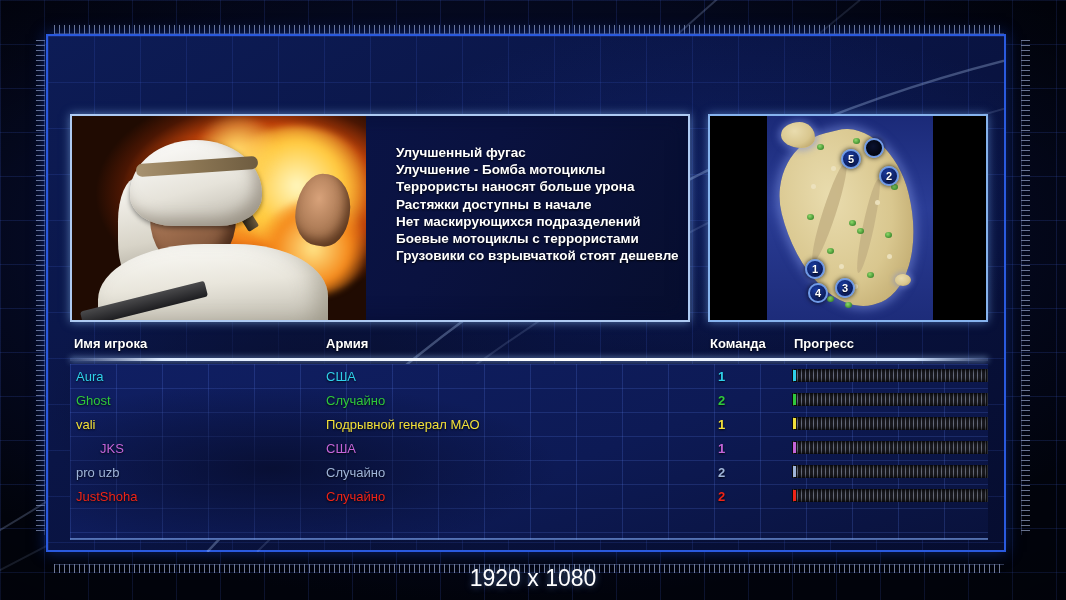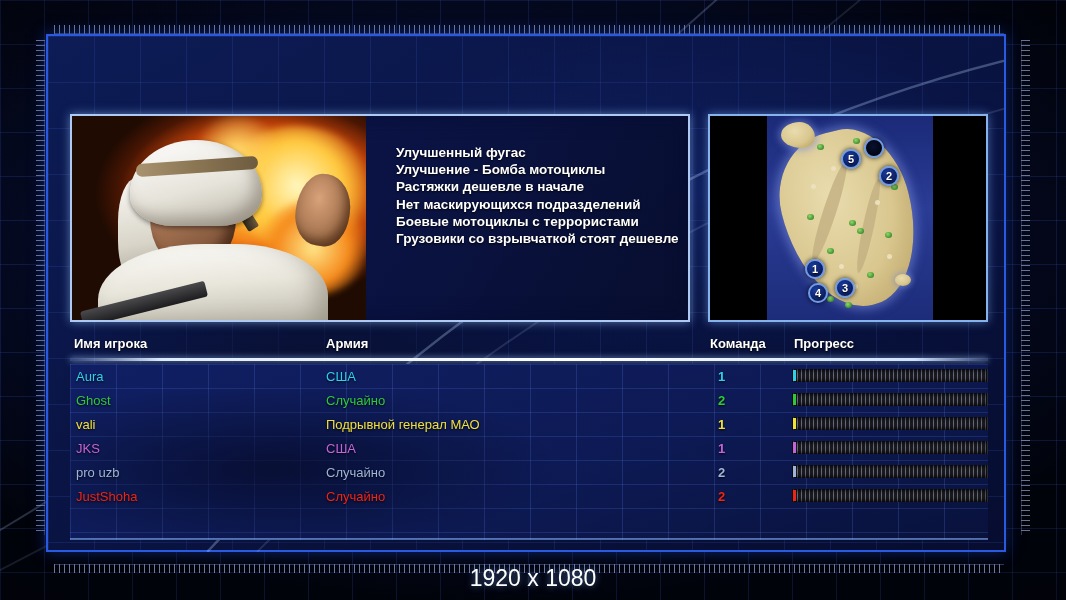--- a/index.html
+++ b/index.html
@@ -341,21 +341,22 @@
           <div class="head"></div>
           <div class="headwrap"></div>
           <div class="headband"></div>
           <div class="body"></div>
           <div class="gun"></div>
         </div>
 
         <div id="desc">
           <div class="line">Улучшенный фугас</div>
           <div class="line">Улучшение - Бомба мотоциклы</div>
-          <div class="line">Растяжки дешевле в начале</div>
+          <div class="line">Террористы наносят больше урона</div>
+          <div class="line">Растяжки доступны в начале</div>
           <div class="line">Нет маскирующихся подразделений</div>
           <div class="line">Боевые мотоциклы с террористами</div>
           <div class="line">Грузовики со взрывчаткой стоят дешевле</div>
         </div>
       </div>
 
       <div id="map-panel">
         <div id="map-inner">
           <div class="island island-main"></div>
           <div class="island island-small"></div>
@@ -418,21 +419,21 @@
           </div>
           <div class="row">
             <div class="cell c-name" style="color: rgb(242, 224, 58);">vali</div>
             <div class="cell c-army" style="color: rgb(242, 224, 58);">Подрывной генерал МАО</div>
             <div class="cell c-team" style="color: rgb(242, 224, 58); font-weight: bold;">1</div>
             <div class="bar">
               <div class="bar-fill" style="width: 3px; background: rgb(242, 224, 58);"></div>
             </div>
           </div>
           <div class="row">
-            <div class="cell c-name" style="color: rgb(196, 100, 216);">JKS</div>
+            <div class="cell c-name" style="color: rgb(196, 100, 216); margin-left: 24px;">JKS</div>
             <div class="cell c-army" style="color: rgb(196, 100, 216);">США</div>
             <div class="cell c-team" style="color: rgb(196, 100, 216); font-weight: bold;">1</div>
             <div class="bar">
               <div class="bar-fill" style="width: 3px; background: rgb(196, 100, 216);"></div>
             </div>
           </div>
           <div class="row">
             <div class="cell c-name" style="color: rgb(159, 180, 216);">pro uzb</div>
             <div class="cell c-army" style="color: rgb(159, 180, 216);">Случайно</div>
             <div class="cell c-team" style="color: rgb(159, 180, 216); font-weight: bold;">2</div>

